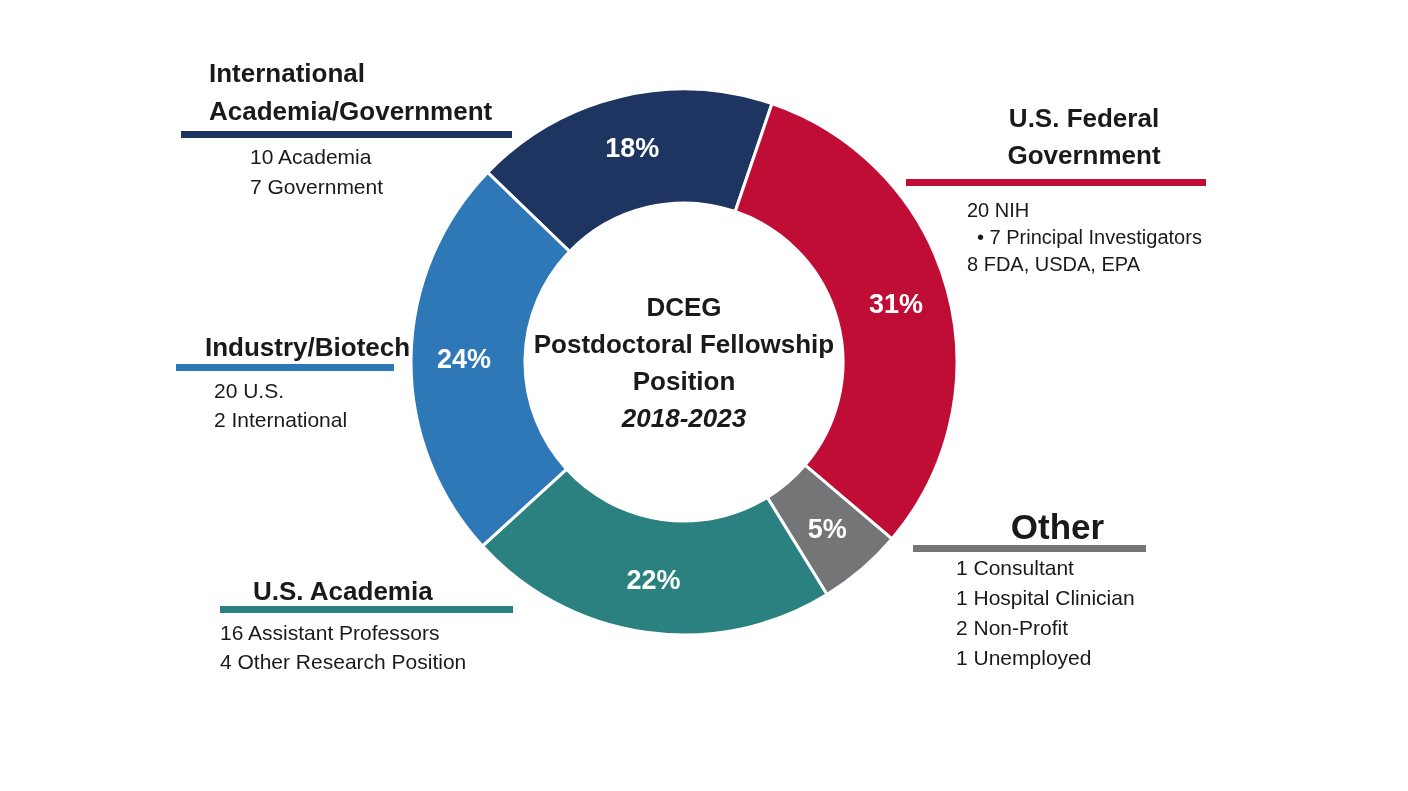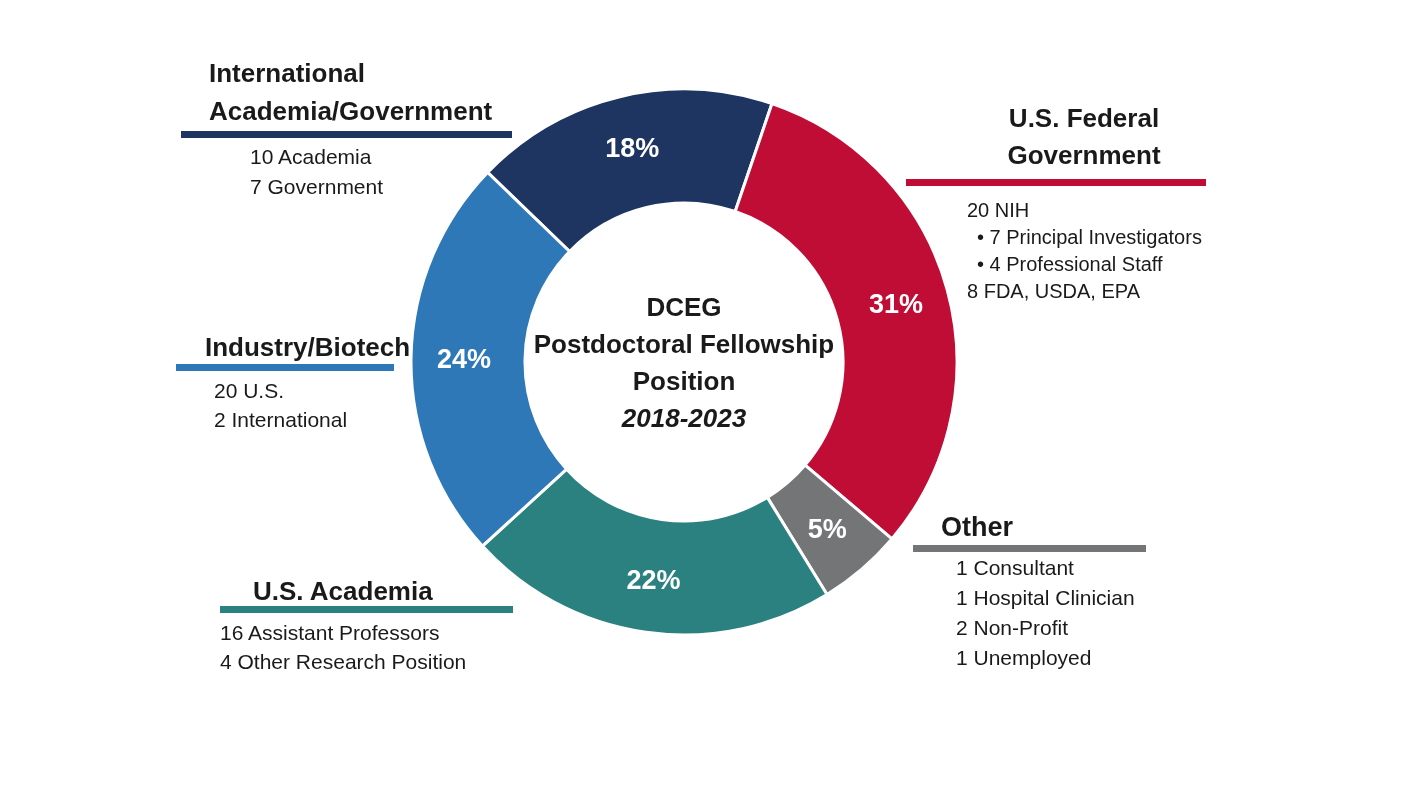--- a/index.html
+++ b/index.html
@@ -42,21 +42,21 @@
   .usfed-items .bullet-indent { padding-left: 10px; }
 
   .industry-title    { left: 177px; top: 328px; }
   .industry-underline{ left: 176px; top: 364px; width: 218px; }
   .industry-items    { left: 214px; top: 376px; line-height: 29px; }
 
   .academia-title    { left: 225px; top: 574px; line-height: 34px; }
   .academia-underline{ left: 220px; top: 606px; width: 293px; }
   .academia-items    { left: 220px; top: 618px; line-height: 29px; }
 
-  .other-title    { left: 913px; top: 510px; width: 233px; text-align: left; line-height: 34px; font-size: 27px; }
+  .other-title    { left: 913px; top: 510px; width: 233px; text-align: center; line-height: 34px; font-size: 35px; }
   .other-underline{ left: 913px; top: 545px; width: 233px; }
   .other-items    { left: 956px; top: 553px; line-height: 30px; }
 </style>
 </head>
 <body>
 
 <div id="canvas">
 
   <svg id="donut-svg" width="1408" height="791" viewBox="0 0 1408 791">
       <path d="M 487.6 172.4 A 273 273 0 0 1 772.0 103.6 L 735.2 211.5 A 159 159 0 0 0 569.6 251.5 Z" fill="#1E3461" stroke="#ffffff" stroke-width="3" stroke-linejoin="round"></path>
@@ -89,21 +89,20 @@
   </div>
 
   <div class="abs co-title usfed-title">
     <div>U.S. Federal</div>
     <div>Government</div>
   </div>
   <div class="abs co-underline usfed-underline" style="background: rgb(192, 13, 53);"></div>
   <div class="abs co-items usfed-items">
     <div>20 NIH</div>
     <div class="bullet-indent">• 7 Principal Investigators</div>
-    <div class="bullet-indent">• 4 Professional Staff</div>
     <div>8 FDA, USDA, EPA</div>
   </div>
 
   <div class="abs co-title industry-title">Industry/Biotech</div>
   <div class="abs co-underline industry-underline" style="background: rgb(46, 120, 184);"></div>
   <div class="abs co-items industry-items">
     <div>20 U.S.</div>
     <div>2 International</div>
   </div>
 

